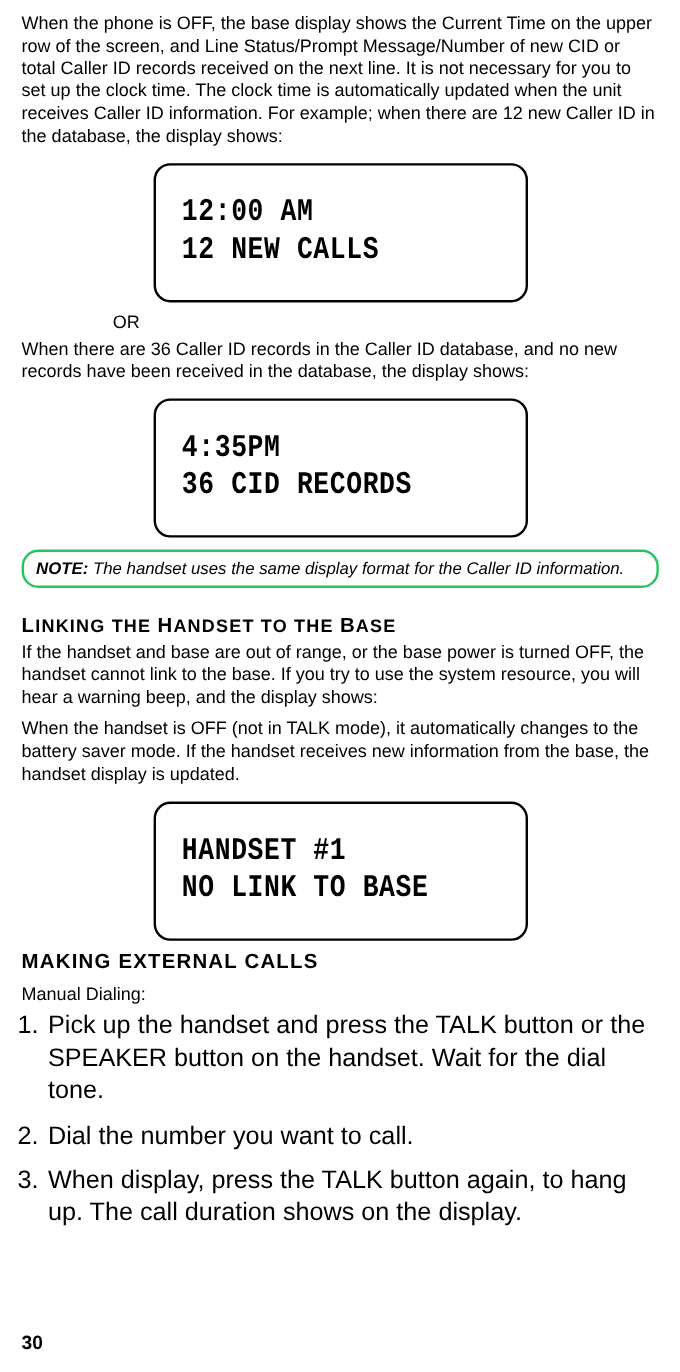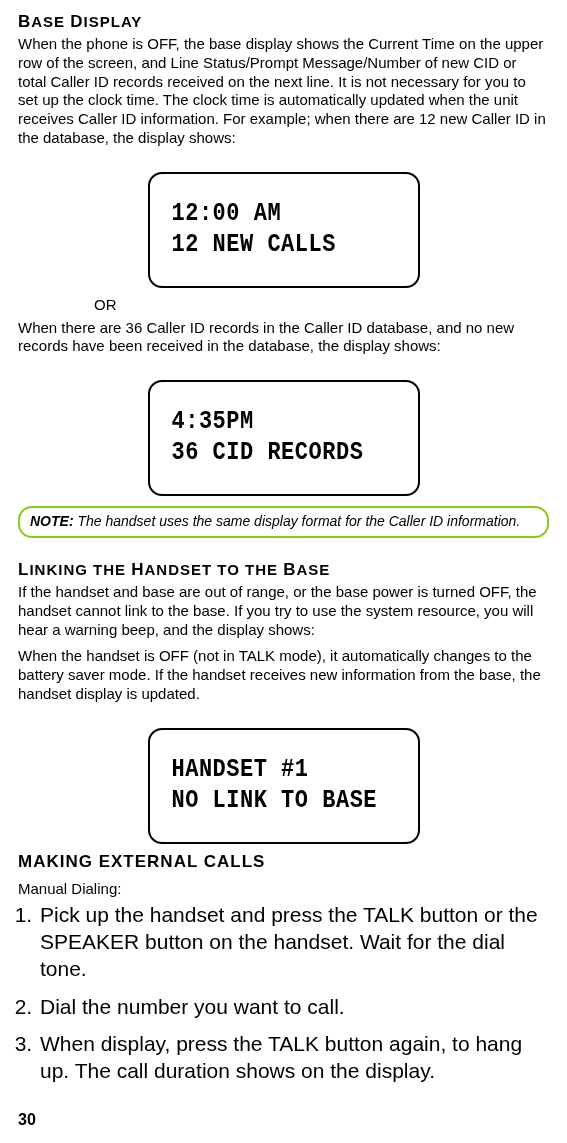--- a/index.html
+++ b/index.html
@@ -22,22 +22,22 @@
     margin: 4px 0 2px 0;
     font-size: 15px;
   }
   h2.sc .cap { font-size: 17px; }
   p.body, div.body {
     font-size: 15px;
     line-height: 1.25;
     margin: 3px 0 8px 0;
   }
   .lcd {
-    width: 272px;
-    margin: 24px auto 8px auto;
+    width: 312px;
+    margin: 12px auto 8px auto;
     border: 2px solid #000;
     border-radius: 14px;
     height: 116px;
     box-sizing: border-box;
     padding: 24px 12px 0 22px;
     display: flex;
     flex-direction: column;
     justify-content: flex-start;
   }
   .lcd span {
@@ -48,21 +48,21 @@
     line-height: 1.15;
     transform: scaleY(1.2);
     transform-origin: left top;
     margin-bottom: 6px;
   }
   .or {
     margin: 2px 0 6px 76px;
     font-size: 15px;
   }
   .notebox {
-    border: 2px solid #84cc16;
+    border: 2px solid #22c55e;
     border-radius: 14px;
     padding: 4px 10px 6px 10px;
     margin: 10px 0 22px 0;
     font-style: italic;
     font-size: 14px;
     line-height: 1.3;
   }
   .notebox b { font-style: italic; }
   .subhead {
     font-weight: normal;
@@ -82,23 +82,20 @@
     left: 18px;
     font-weight: bold;
     font-size: 16px;
   }
 </style>
 </head>
 <body>
 
 <div class="page">
 
-  <h2 class="sc">
-    <span class="cap">B</span><span>ASE </span><span class="cap">D</span><span>ISPLAY</span>
-  </h2>
 
   <p class="body">When the phone is OFF, the base display shows the Current Time on the upper row of the screen, and Line Status/Prompt Message/Number of new CID or total Caller ID records received on the next line. It is not necessary for you to set up the clock time. The clock time is automatically updated when the unit receives Caller ID information. For example; when there are 12 new Caller ID in the database, the display shows:</p>
 
   <div class="lcd">
     <span>12:00 AM</span>
     <span>12 NEW CALLS</span>
   </div>
 
   <div class="or">OR</div>
 

